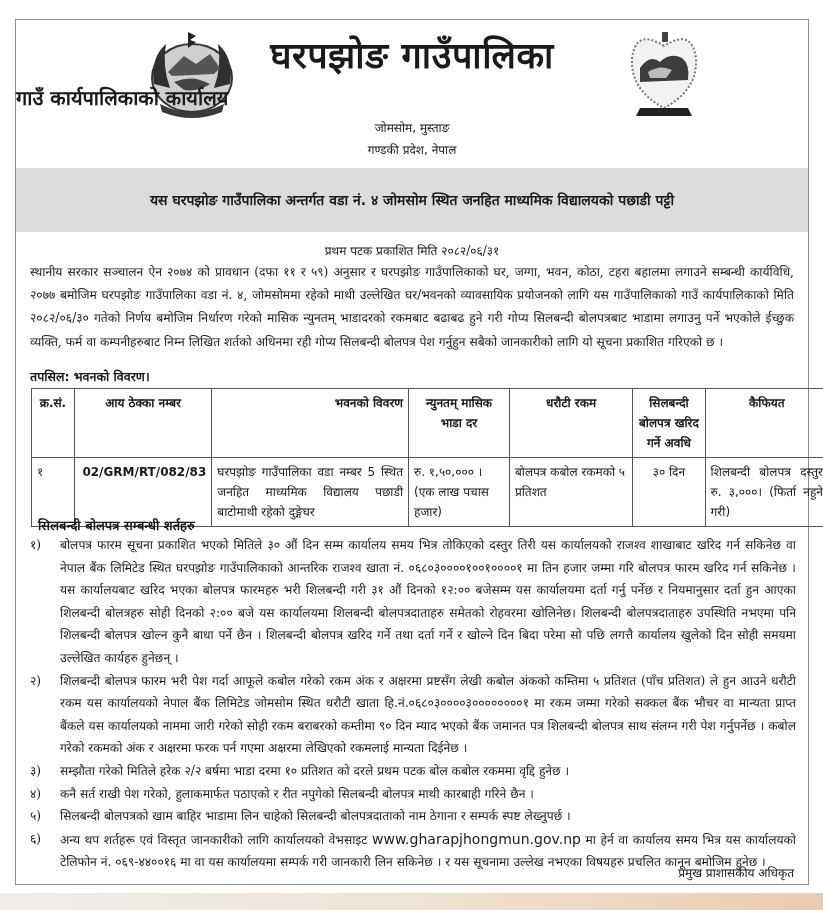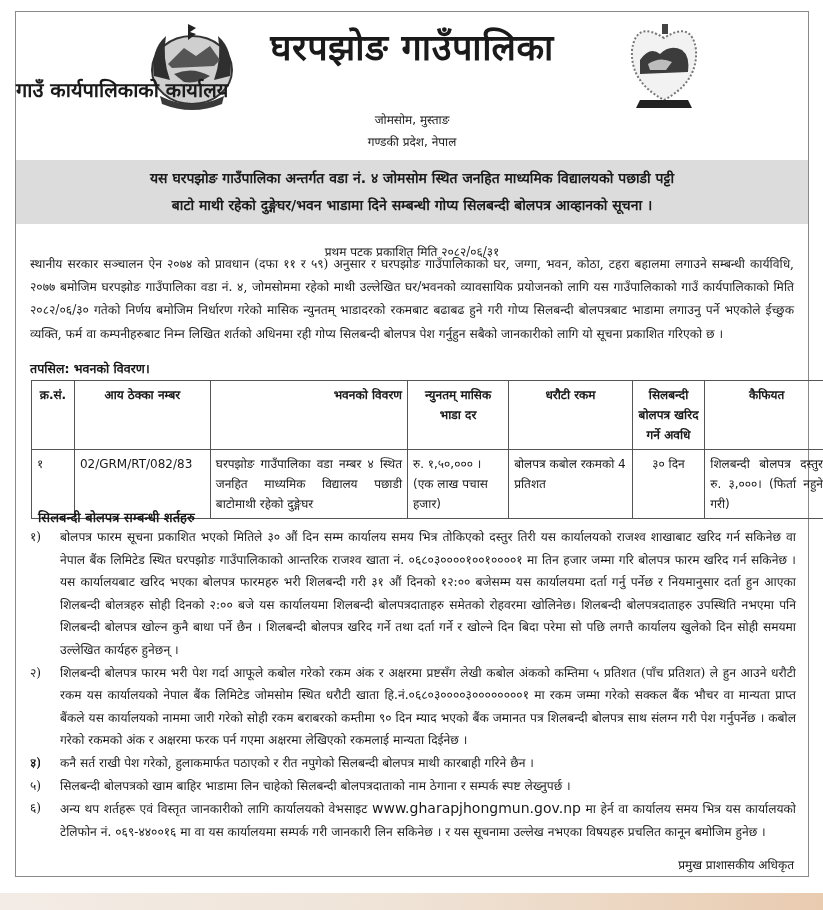--- a/index.html
+++ b/index.html
@@ -7,21 +7,21 @@
     width: 823px; height: 910px; overflow: hidden; position: relative;
     background: #ffffff;
     font-family: "DejaVu Serif", serif;
     color: #1a1a1a;
   }
   .bottom-strip {
     position: absolute; left: 0; top: 893px; width: 823px; height: 17px;
     background: linear-gradient(90deg, #f3ece6 0%, #efe3d6 50%, #e9cbb0 100%);
   }
   .doc {
-    position: absolute; left: 15px; top: 11px; width: 794px; height: 866px;
+    position: absolute; left: 15px; top: 19px; width: 794px; height: 866px;
     border: 1px solid #8a8a8a; background: #fff; box-sizing: border-box;
   }
   .header { position: absolute; left: 0; top: 0; width: 100%; height: 148px; }
   .emblem { position: absolute; }
   .emblem-left { left: 128px; top: 8px; width: 96px; height: 92px; }
   .emblem-right { left: 610px; top: 8px; width: 76px; height: 92px; }
   .h-title {
     position: absolute; left: 0; width: 100%; text-align: center;
     top: 10px; font-size: 36px; font-weight: bold; letter-spacing: 0.5px;
     font-family: "DejaVu Sans", sans-serif;
@@ -41,41 +41,40 @@
 
   .title-band {
     position: absolute; left: 0; top: 148px; width: 100%; height: 64px;
     background: #dcdcdc;
     display: flex; flex-direction: column; justify-content: center; align-items: center;
     font-family: "DejaVu Sans", sans-serif; font-weight: bold; font-size: 14px; line-height: 27px;
   }
   .pub-date {
     position: absolute; left: 0; width: 100%; top: 222px; text-align: center;
     font-size: 12px;
-    margin-top: 9px;
   }
   .para {
     position: absolute; left: 14px; width: 764px; top: 241px;
     font-size: 12.2px; line-height: 23.2px; text-align: justify;
   }
   .table-caption {
     position: absolute; left: 14px; top: 348px; font-size: 12.5px; font-weight: bold;
     font-family: "DejaVu Sans", sans-serif;
   }
   table.bldg {
     position: absolute; left: 15px; top: 368px; width: 798px; border-collapse: collapse;
     font-size: 12px; font-family: "DejaVu Sans", sans-serif;
   }
   table.bldg th, table.bldg td {
     border: 1.5px solid #555; vertical-align: top; padding: 4px 5px; line-height: 20px;
   }
   table.bldg th { font-weight: bold; text-align: center; height: 46px; }
   table.bldg td { height: 58px; }
   .c-sn { width: 31px; }
-  .c-no { width: 122px; font-weight: normal; }
+  .c-no { width: 122px; font-weight: bold; text-align: right; }
   .c-desc { width: 182px; text-align: justify; }
   .c-rent { width: 88px; }
   .c-dep { width: 110px; }
   .c-per { width: 60px; text-align: center; }
   .c-rem { width: 110px; text-align: justify; margin-left: 44px; }
 
   .terms-heading {
     position: absolute; left: 14px; top: 496px; font-size: 13px; font-weight: bold;
     font-family: "DejaVu Sans", sans-serif;
     margin-left: 8px;
@@ -116,21 +115,20 @@
       <path d="M14 80 L62 80 L66 88 L10 88 Z" fill="#222"></path>
     </svg>
     <div class="h-title">घरपझोङ गाउँपालिका</div>
     <div class="h-sub">गाउँ कार्यपालिकाको कार्यालय</div>
     <div class="h-addr1">जोमसोम, मुस्ताङ</div>
     <div class="h-addr2">गण्डकी प्रदेश, नेपाल</div>
   </div>
 
   <div class="title-band">
     <div>यस घरपझोङ गाउँपालिका अन्तर्गत वडा नं. ४ जोमसोम स्थित जनहित माध्यमिक विद्यालयको पछाडी पट्टी</div>
-    <div>बाटो माथी रहेको दुङ्गेघर/भवन भाडामा दिने सम्बन्धी गोप्य सिलबन्दी बोलपत्र आव्हानको सूचना ।</div>
   </div>
 
   <div class="pub-date">प्रथम पटक प्रकाशित मिति २०८२/०६/३१</div>
 
   <div class="para">स्थानीय सरकार सञ्चालन ऐन २०७४ को प्रावधान (दफा ११ र ५९) अनुसार र घरपझोङ गाउँपालिकाको घर, जग्गा, भवन, कोठा, टहरा बहालमा लगाउने सम्बन्धी कार्यविधि, २०७७ बमोजिम घरपझोङ गाउँपालिका वडा नं. ४, जोमसोममा रहेको माथी उल्लेखित घर/भवनको व्यावसायिक प्रयोजनको लागि यस गाउँपालिकाको गाउँ कार्यपालिकाको मिति २०८२/०६/३० गतेको निर्णय बमोजिम निर्धारण गरेको मासिक न्युनतम् भाडादरको रकमबाट बढाबढ हुने गरी गोप्य सिलबन्दी बोलपत्रबाट भाडामा लगाउनु पर्ने भएकोले ईच्छुक व्यक्ति, फर्म वा कम्पनीहरुबाट निम्न लिखित शर्तको अधिनमा रही गोप्य सिलबन्दी बोलपत्र पेश गर्नुहुन सबैको जानकारीको लागि यो सूचना प्रकाशित गरिएको छ ।</div>
 
   <div class="table-caption">तपसिल: भवनको विवरण।</div>
 
   <table class="bldg">
     <thead>
@@ -141,42 +139,43 @@
         <th class="c-rent">न्युनतम् मासिक भाडा दर</th>
         <th class="c-dep">धरौटी रकम</th>
         <th class="c-per">सिलबन्दी बोलपत्र खरिद गर्ने अवधि</th>
         <th class="c-rem" style="text-align:center">कैफियत</th>
       </tr>
     </thead>
     <tbody>
       <tr>
         <td class="c-sn">१</td>
         <td class="c-no">02/GRM/RT/082/83</td>
-        <td class="c-desc">घरपझोङ गाउँपालिका वडा नम्बर ४ स्थित जनहित माध्यमिक विद्यालय पछाडी बाटोमाथी रहेको दुङ्गेघर</td>
+        <td class="c-desc">घरपझोङ गाउँपालिका वडा नम्बर 5 स्थित जनहित माध्यमिक विद्यालय पछाडी बाटोमाथी रहेको दुङ्गेघर</td>
         <td class="c-rent">रु. १,५०,००० । (एक लाख पचास हजार)</td>
-        <td class="c-dep">बोलपत्र कबोल रकमको 4 प्रतिशत</td>
+        <td class="c-dep">बोलपत्र कबोल रकमको ५ प्रतिशत</td>
         <td class="c-per">३० दिन</td>
         <td class="c-rem">शिलबन्दी बोलपत्र दस्तुर रु. ३,०००। (फिर्ता नहुने गरी)</td>
       </tr>
     </tbody>
   </table>
 
   <div class="terms-heading">सिलबन्दी बोलपत्र सम्बन्धी शर्तहरु</div>
 
   <ol class="terms">
     <li>
       <span class="num">१)</span>
       <span>बोलपत्र फारम सूचना प्रकाशित भएको मितिले ३० औं दिन सम्म कार्यालय समय भित्र तोकिएको दस्तुर तिरी यस कार्यालयको राजश्व शाखाबाट खरिद गर्न सकिनेछ वा नेपाल बैंक लिमिटेड स्थित घरपझोङ गाउँपालिकाको आन्तरिक राजश्व खाता नं. ०६८०३००००१००१००००१ मा तिन हजार जम्मा गरि बोलपत्र फारम खरिद गर्न सकिनेछ । यस कार्यालयबाट खरिद भएका बोलपत्र फारमहरु भरी शिलबन्दी गरी ३१ औं दिनको १२:०० बजेसम्म यस कार्यालयमा दर्ता गर्नु पर्नेछ र नियमानुसार दर्ता हुन आएका शिलबन्दी बोलत्रहरु सोही दिनको २:०० बजे यस कार्यालयमा शिलबन्दी बोलपत्रदाताहरु समेतको रोहवरमा खोलिनेछ। शिलबन्दी बोलपत्रदाताहरु उपस्थिति नभएमा पनि शिलबन्दी बोलपत्र खोल्न कुनै बाधा पर्ने छैन । शिलबन्दी बोलपत्र खरिद गर्ने तथा दर्ता गर्ने र खोल्ने दिन बिदा परेमा सो पछि लगत्तै कार्यालय खुलेको दिन सोही समयमा उल्लेखित कार्यहरु हुनेछन् ।</span>
     </li>
     <li>
       <span class="num">२)</span>
       <span>शिलबन्दी बोलपत्र फारम भरी पेश गर्दा आफूले कबोल गरेको रकम अंक र अक्षरमा प्रष्टसँग लेखी कबोल अंकको कम्तिमा ५ प्रतिशत (पाँच प्रतिशत) ले हुन आउने धरौटी रकम यस कार्यालयको नेपाल बैंक लिमिटेड जोमसोम स्थित धरौटी खाता हि.नं.०६८०३००००३००००००००१ मा रकम जम्मा गरेको सक्कल बैंक भौचर वा मान्यता प्राप्त बैंकले यस कार्यालयको नाममा जारी गरेको सोही रकम बराबरको कम्तीमा ९० दिन म्याद भएको बैंक जमानत पत्र शिलबन्दी बोलपत्र साथ संलग्न गरी पेश गर्नुपर्नेछ । कबोल गरेको रकमको अंक र अक्षरमा फरक पर्न गएमा अक्षरमा लेखिएको रकमलाई मान्यता दिईनेछ ।</span>
     </li>
     <li>
       <span class="num">३)</span>
+      <span>सम्झौता गरेको मितिले हरेक २/२ बर्षमा भाडा दरमा १० प्रतिशत को दरले प्रथम पटक बोल कबोल रकममा वृद्दि हुनेछ ।</span>
     </li>
     <li>
       <span class="num">४)</span>
       <span>कनै सर्त राखी पेश गरेको, हुलाकमार्फत पठाएको र रीत नपुगेको सिलबन्दी बोलपत्र माथी कारबाही गरिने छैन ।</span>
     </li>
     <li>
       <span class="num">५)</span>
       <span>सिलबन्दी बोलपत्रको खाम बाहिर भाडामा लिन चाहेको सिलबन्दी बोलपत्रदाताको नाम ठेगाना र सम्पर्क स्पष्ट लेख्नुपर्छ ।</span>
     </li>
     <li>

